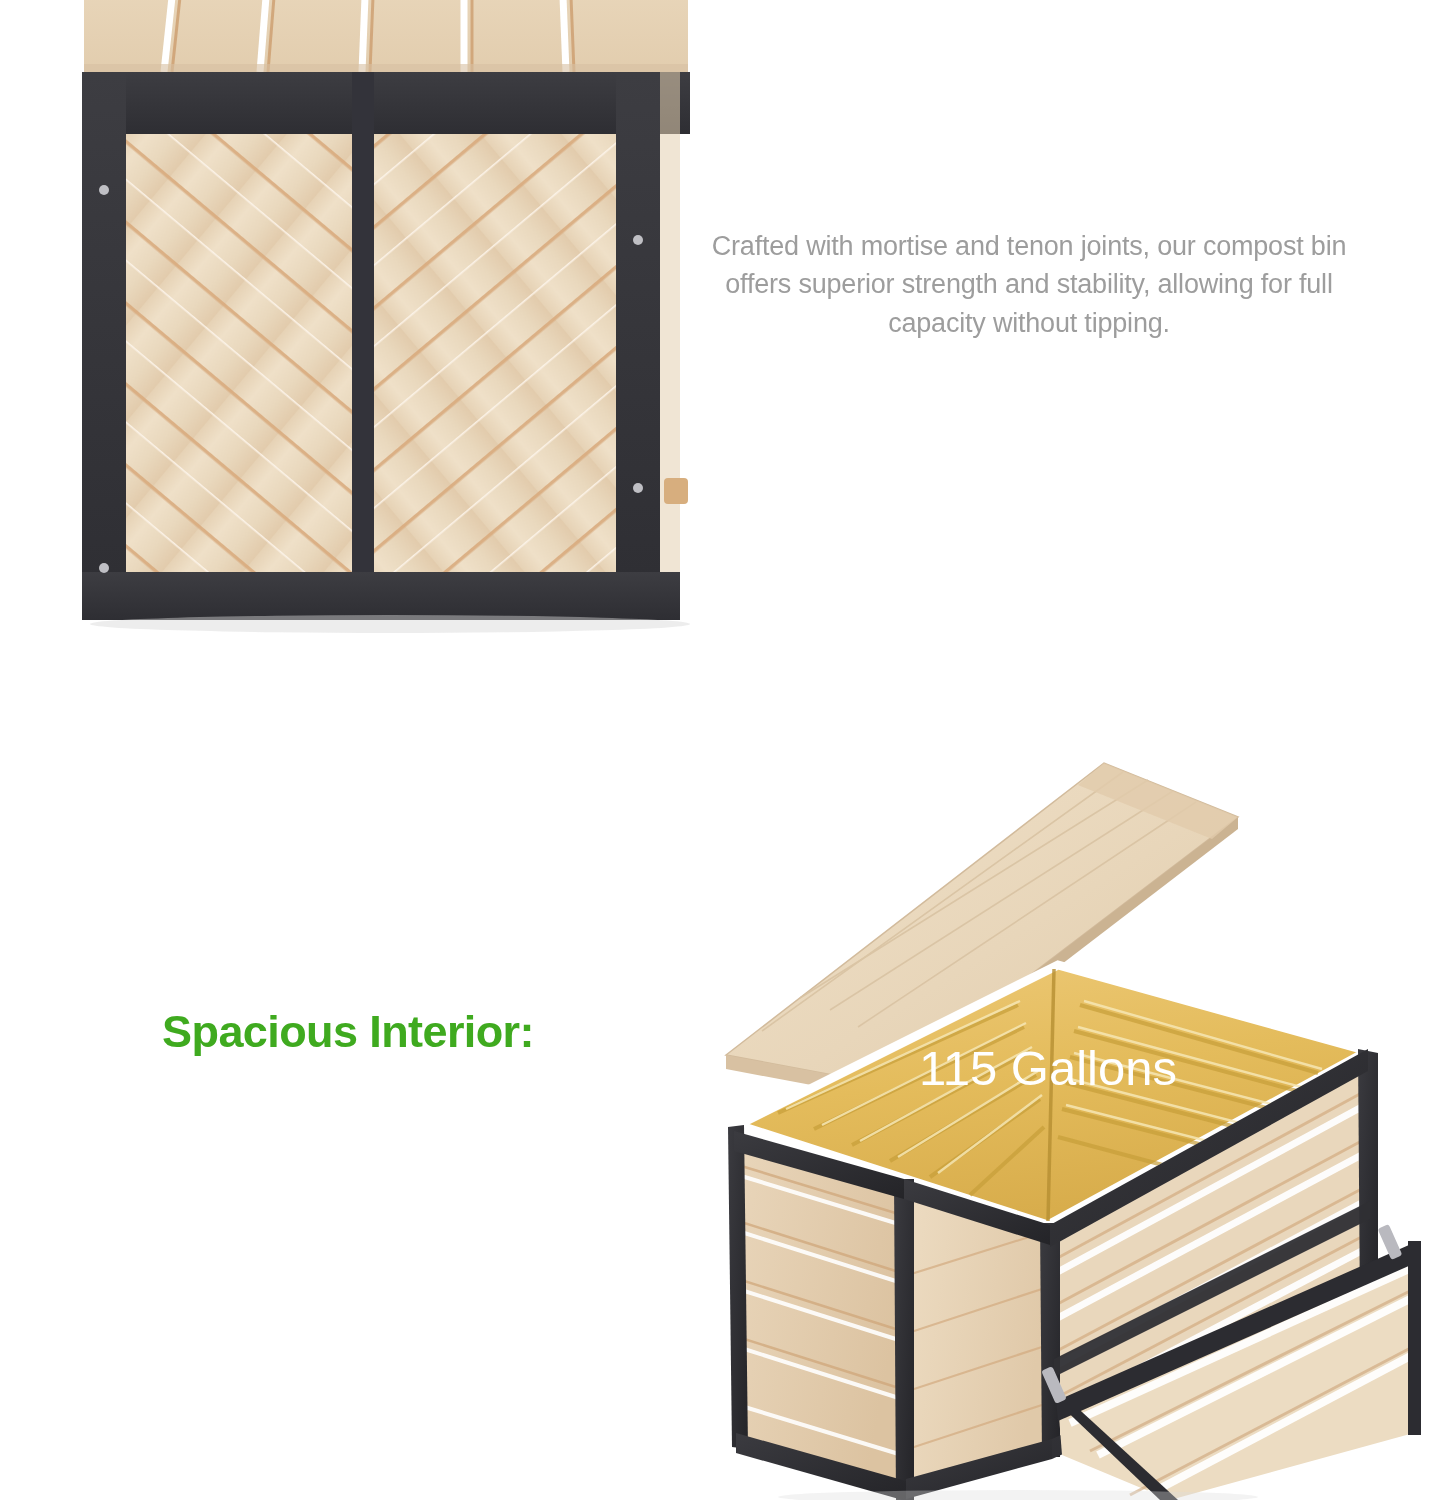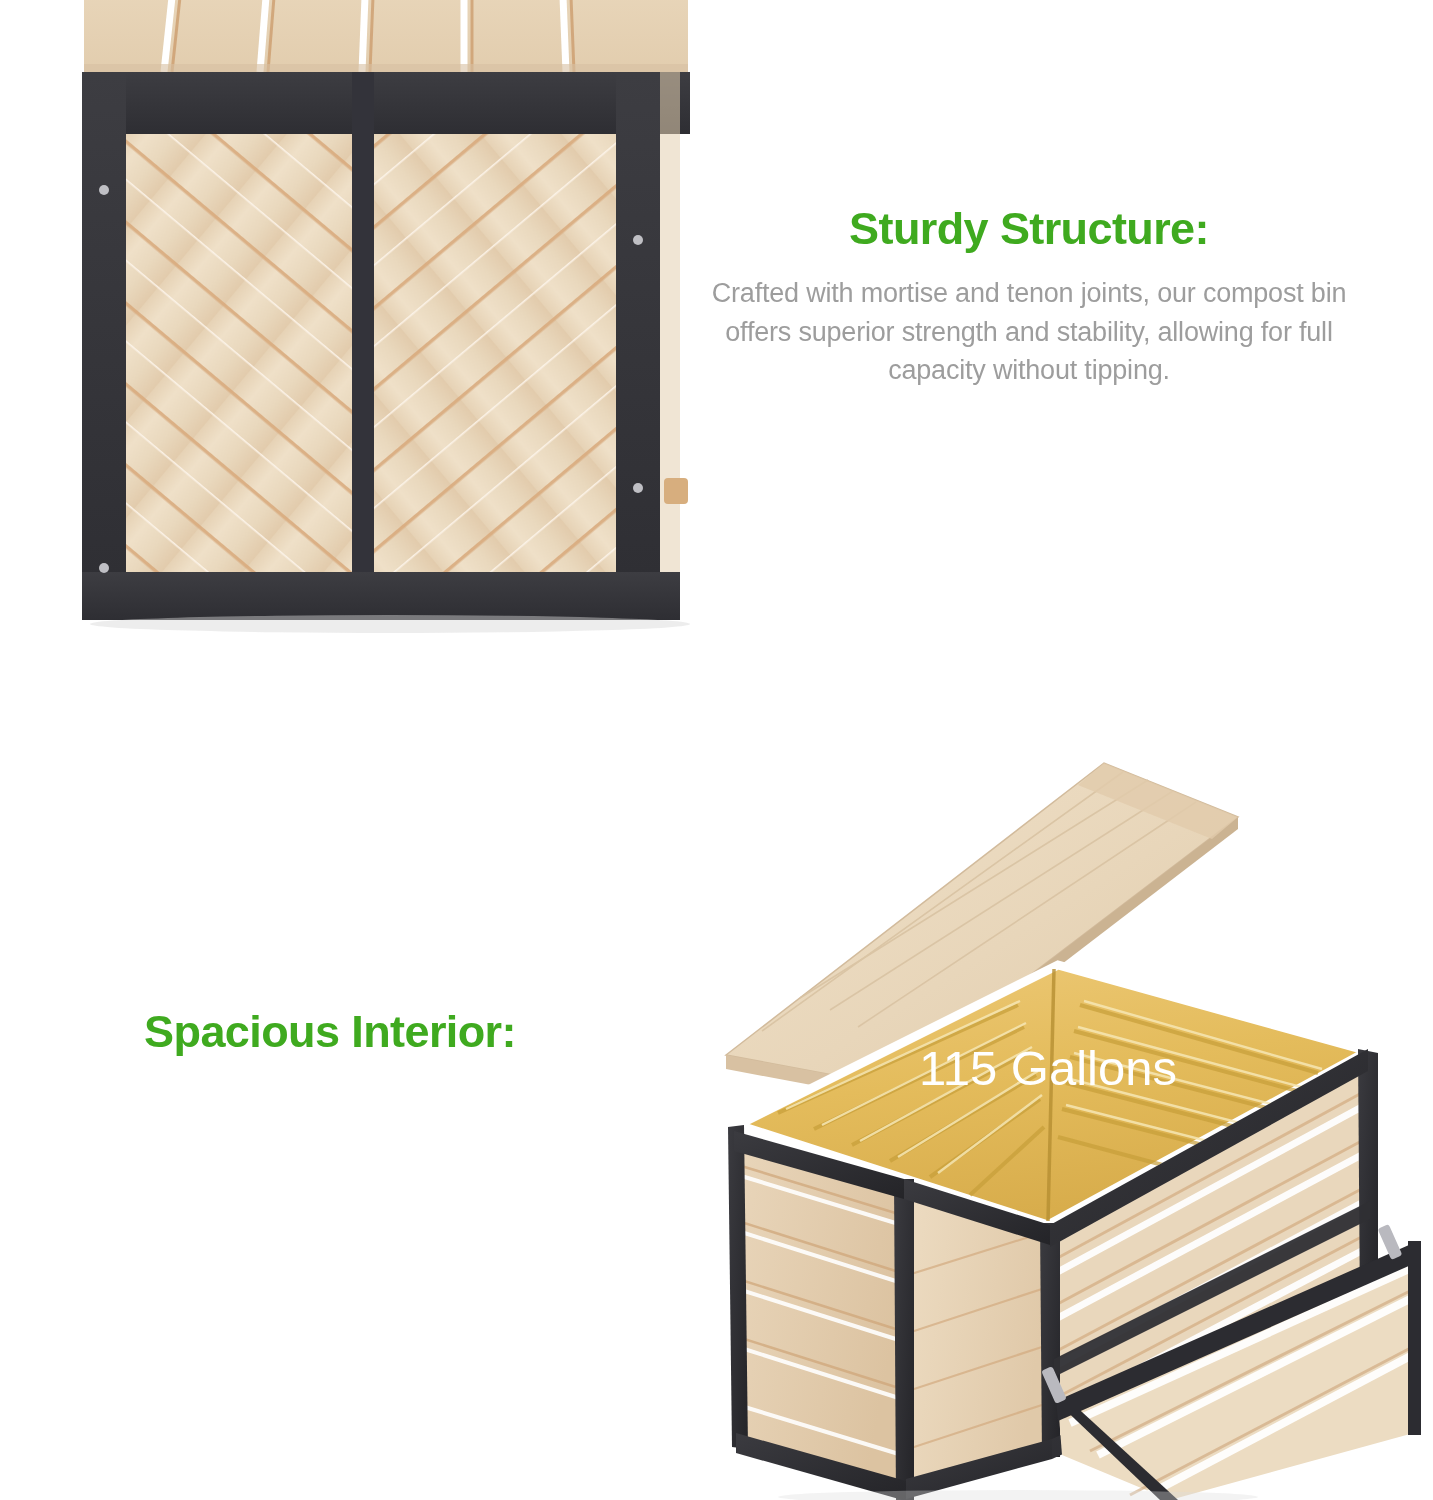--- a/index.html
+++ b/index.html
@@ -46,21 +46,21 @@
   #top-right-text {
     position: absolute;
     left: 676px;
     top: 205px;
     width: 706px;
   }
   #top-right-text .feature-body { margin-top: 22px; }
 
   #bottom-left-text {
     position: absolute;
-    left: 0;
+    left: 18px;
     top: 1008px;
     width: 660px;
   }
   #bottom-left-text .feature-body { margin-top: 22px; }
 
   
   .photo {
     position: absolute;
     overflow: hidden;
   }
@@ -164,21 +164,20 @@
         <circle cx="44" cy="646" r="5"></circle>
         <circle cx="578" cy="318" r="5"></circle>
         <circle cx="578" cy="566" r="5"></circle>
       </g>
 
       <ellipse cx="330" cy="702" rx="300" ry="9" fill="#d6d6d6" opacity="0.45"></ellipse>
     </svg>
   </div>
 
   <div id="top-right-text">
-    <h2 class="feature-heading">Sturdy Structure:</h2>
     <p class="feature-body">Crafted with mortise and tenon joints, our compost bin offers superior strength and stability, allowing for full capacity without tipping.</p>
   </div>
 
   <div id="bottom-left-text">
     <h2 class="feature-heading">Spacious Interior:</h2>
   </div>
 
   <div class="photo" id="photo-bottom-right">
     <svg viewBox="0 0 703 745" preserveAspectRatio="none">
       <defs>

